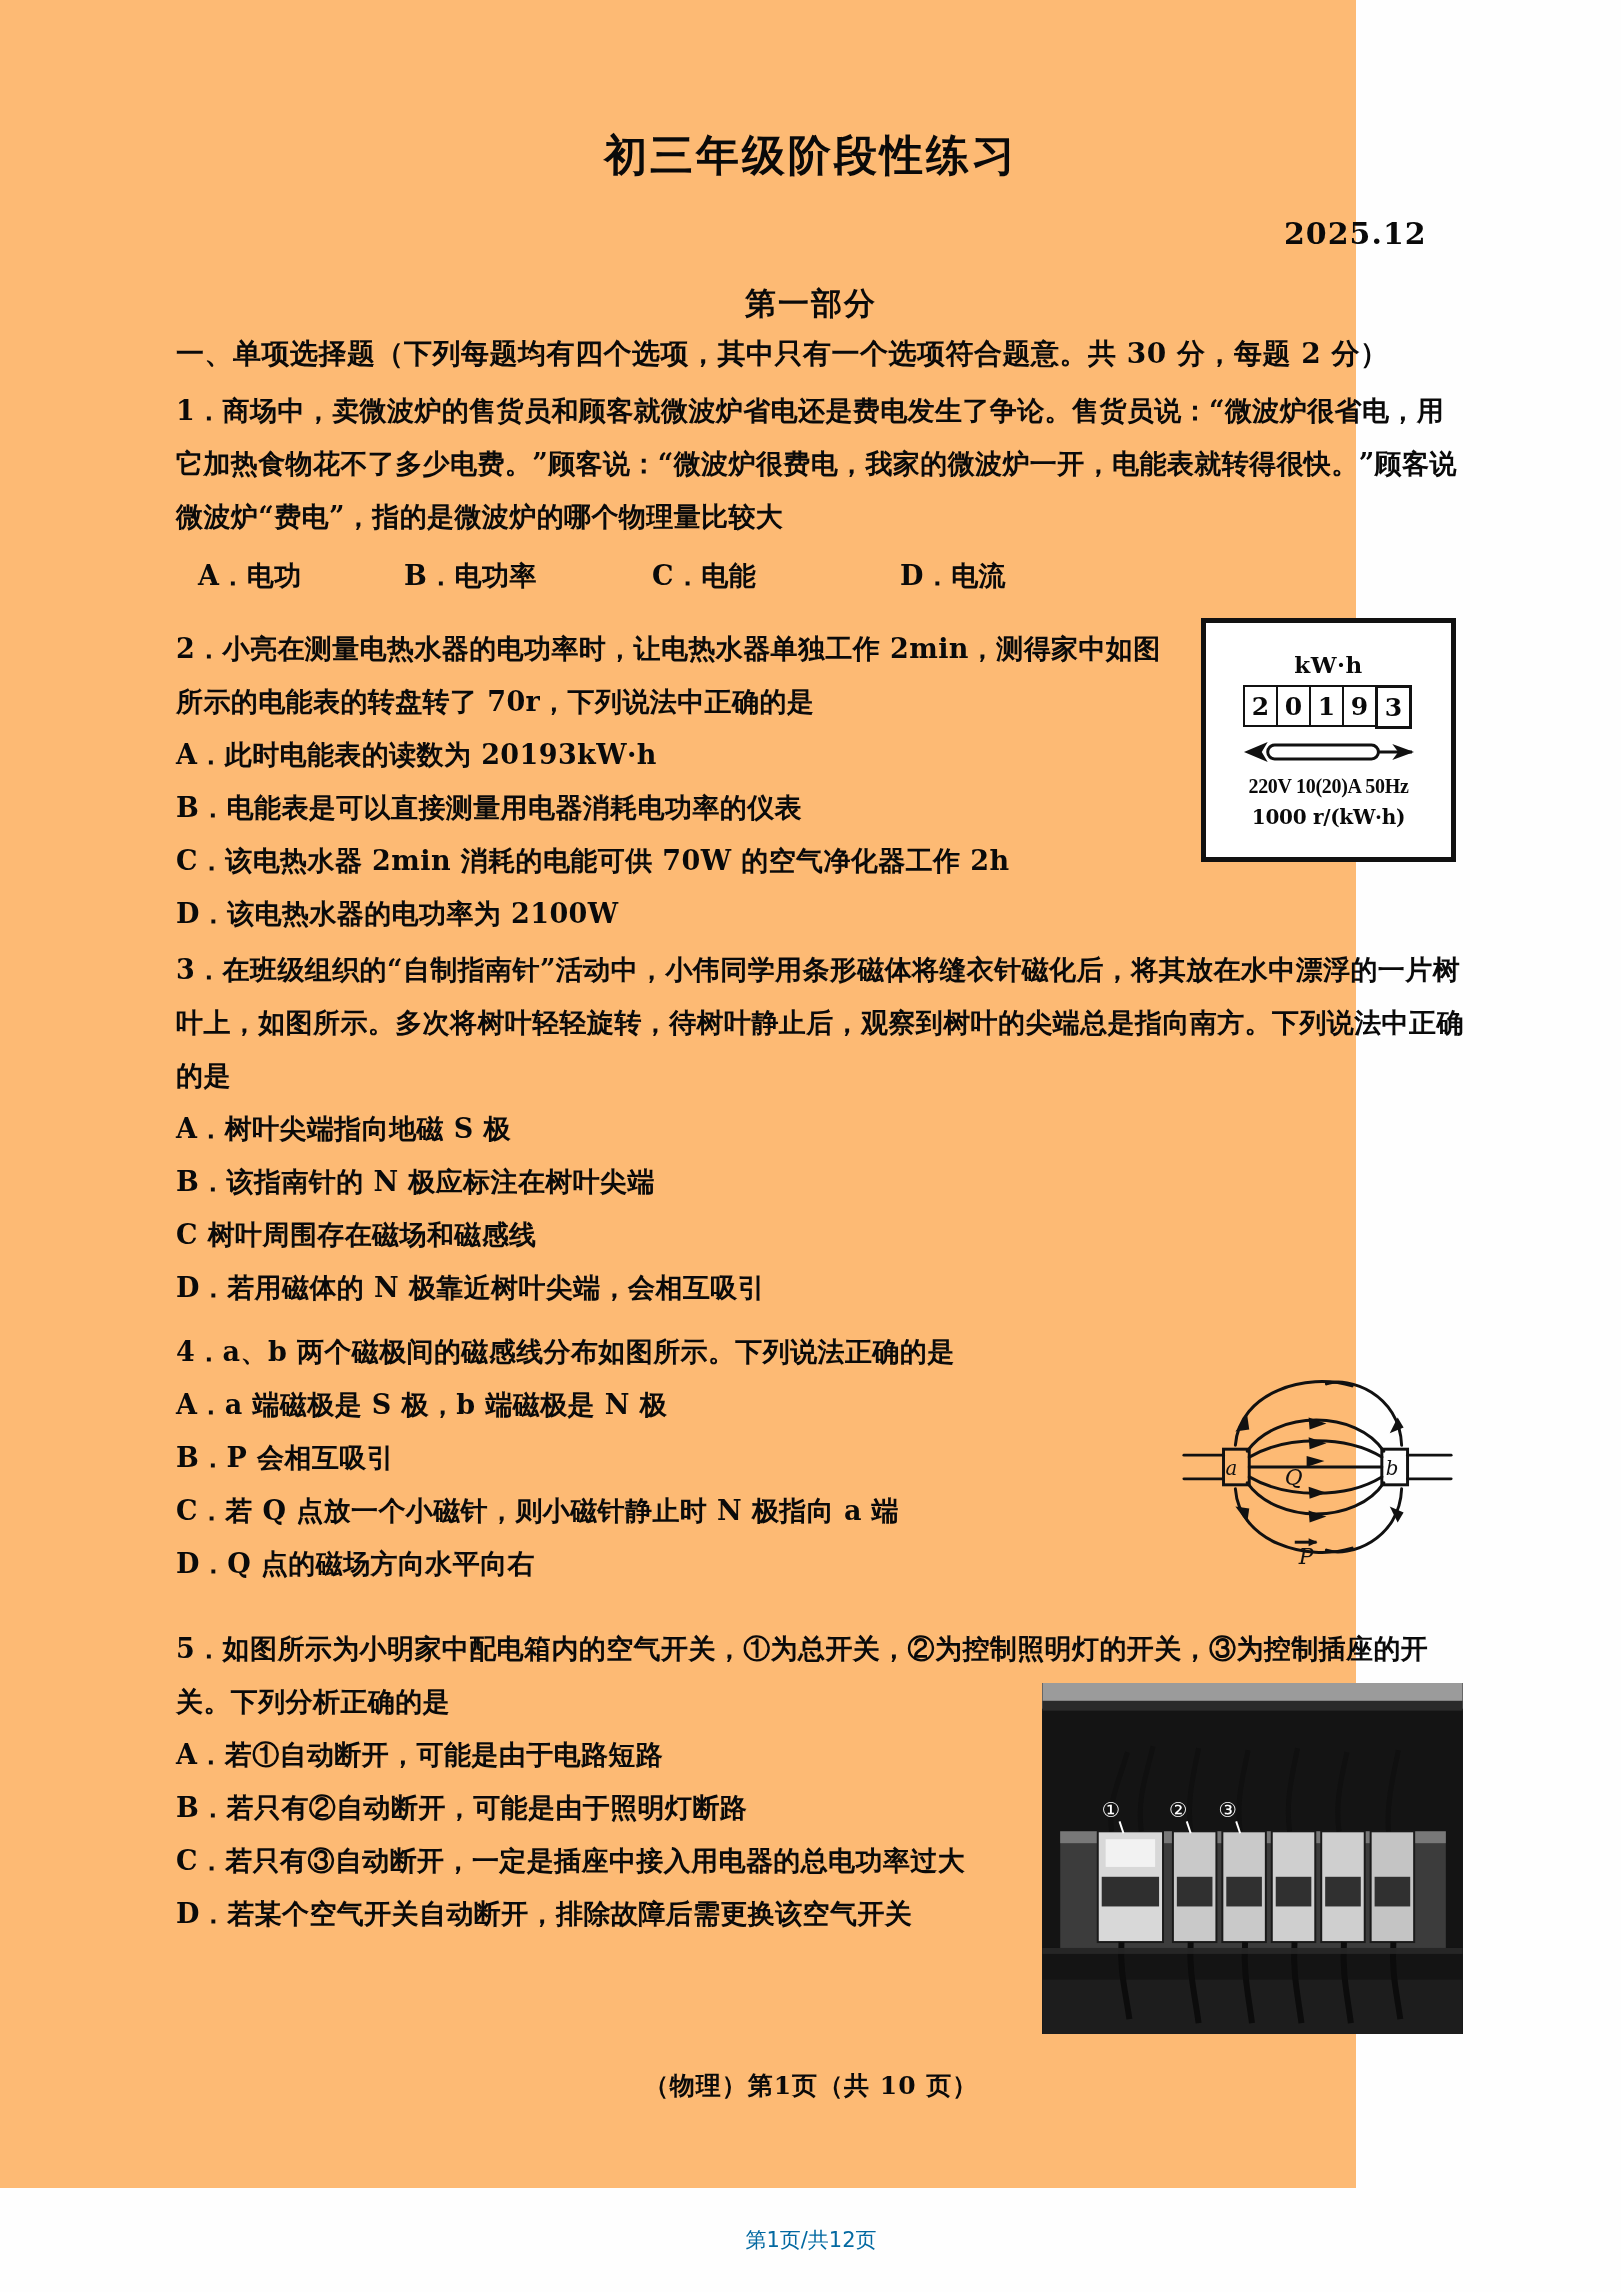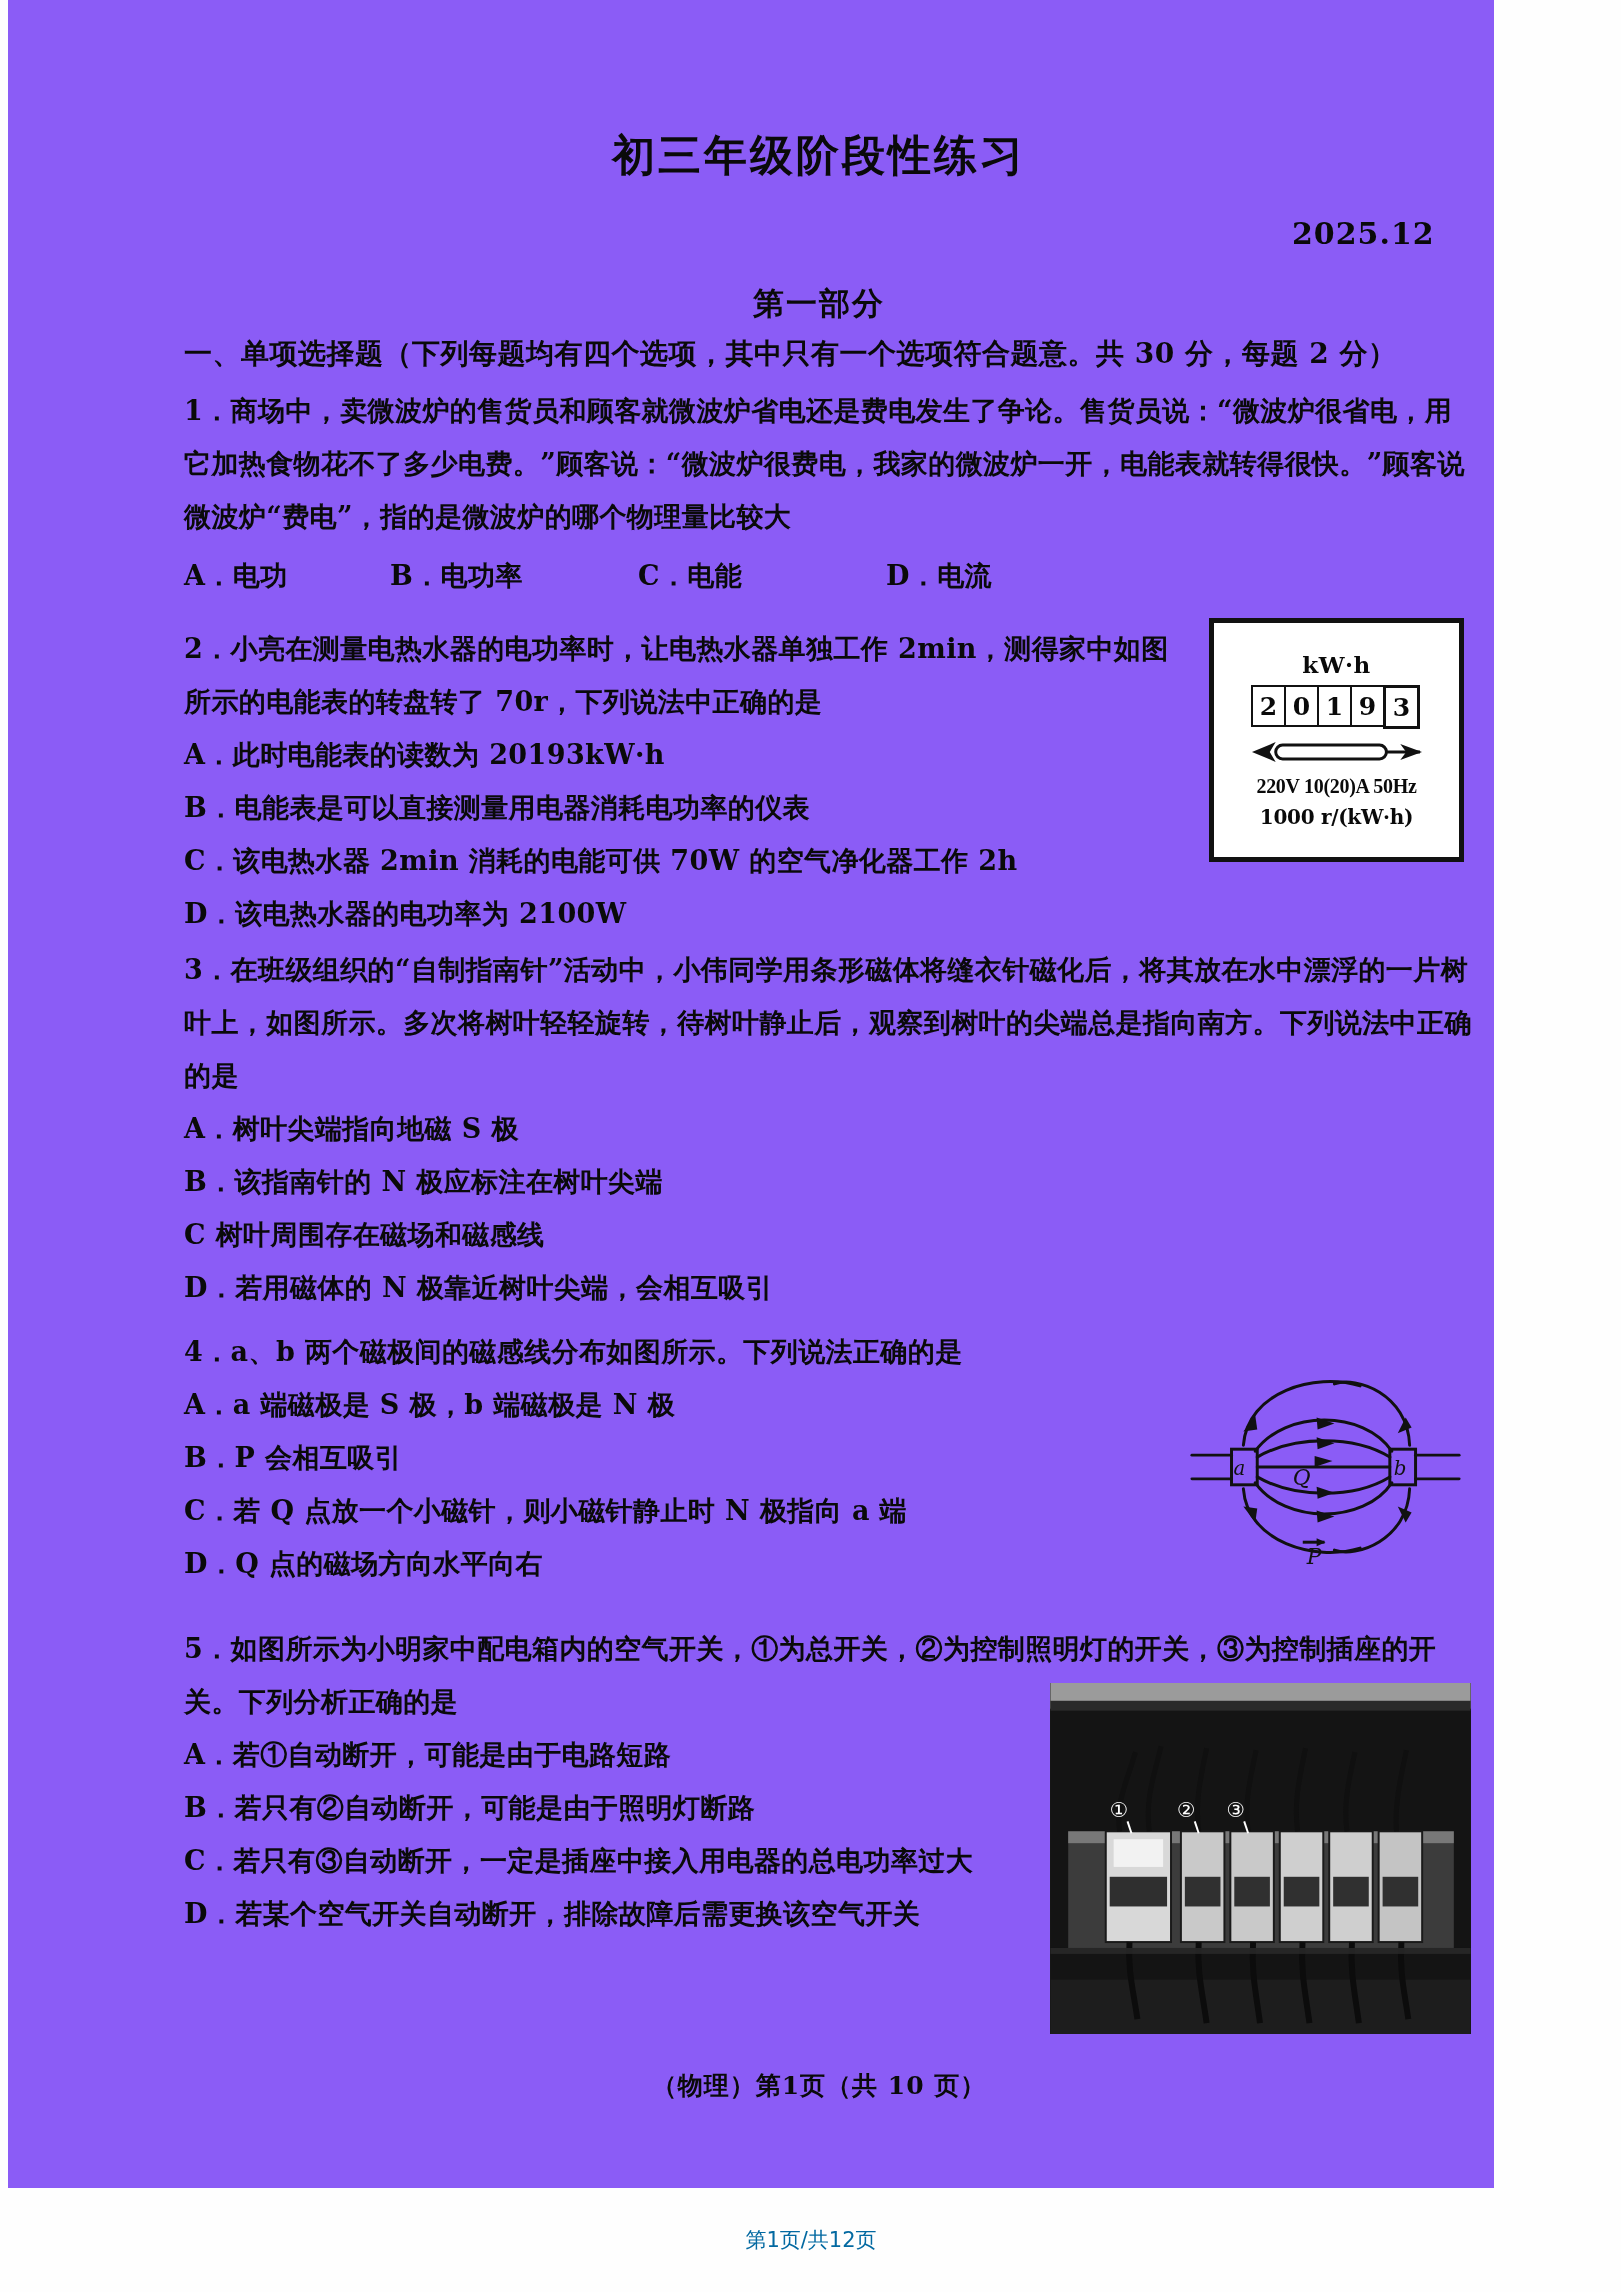--- a/index.html
+++ b/index.html
@@ -12,22 +12,22 @@
     overflow:hidden;
   }
   .page{
     position:absolute;
     left:0;top:0;
     width:1622px;height:2293px;
     background:#fefefe;
   }
   .sheet{
     position:absolute;
-    left:8px; top:0; width:1486px; height:2188px;
-    background:#8b5cf6;
+    left:0; top:0; width:1356px; height:2188px;
+    background:#fdba74;
   }
   
   .doc-title{
     position:absolute;left:0;top:127px;width:1622px;
     text-align:center;
     font-size:43px;font-weight:700;
     letter-spacing:3px;
     font-family:"DejaVu Serif","Liberation Serif",serif;
   }
   .subject{
@@ -57,21 +57,21 @@
     line-height:53px;
     letter-spacing:0.4px;
     font-weight:600;
   }
   .q .stem{ text-indent:0; }
   .opt{ white-space:nowrap; }
   .optrow{ display:block; }
   .opt-inline{ display:inline-block; }
 
   #q1{ left:176px; top:384px; width:1287px; }
-  #q1 .opts{ margin-top:6px; }
+  #q1 .opts{ margin-top:6px;margin-left:22px; }
   #q1 .opt-inline:nth-child(1){ width:206px; }
   #q1 .opt-inline:nth-child(2){ width:248px; }
   #q1 .opt-inline:nth-child(3){ width:248px; }
 
   #q2{ left:176px; top:622px; width:1000px; }
   #q3{ left:176px; top:943px; width:1292px; }
   #q4{ left:176px; top:1325px; width:990px; }
   #q5{ left:176px; top:1622px; width:1292px; }
   #q5 .opts{ width:871px; }
 

